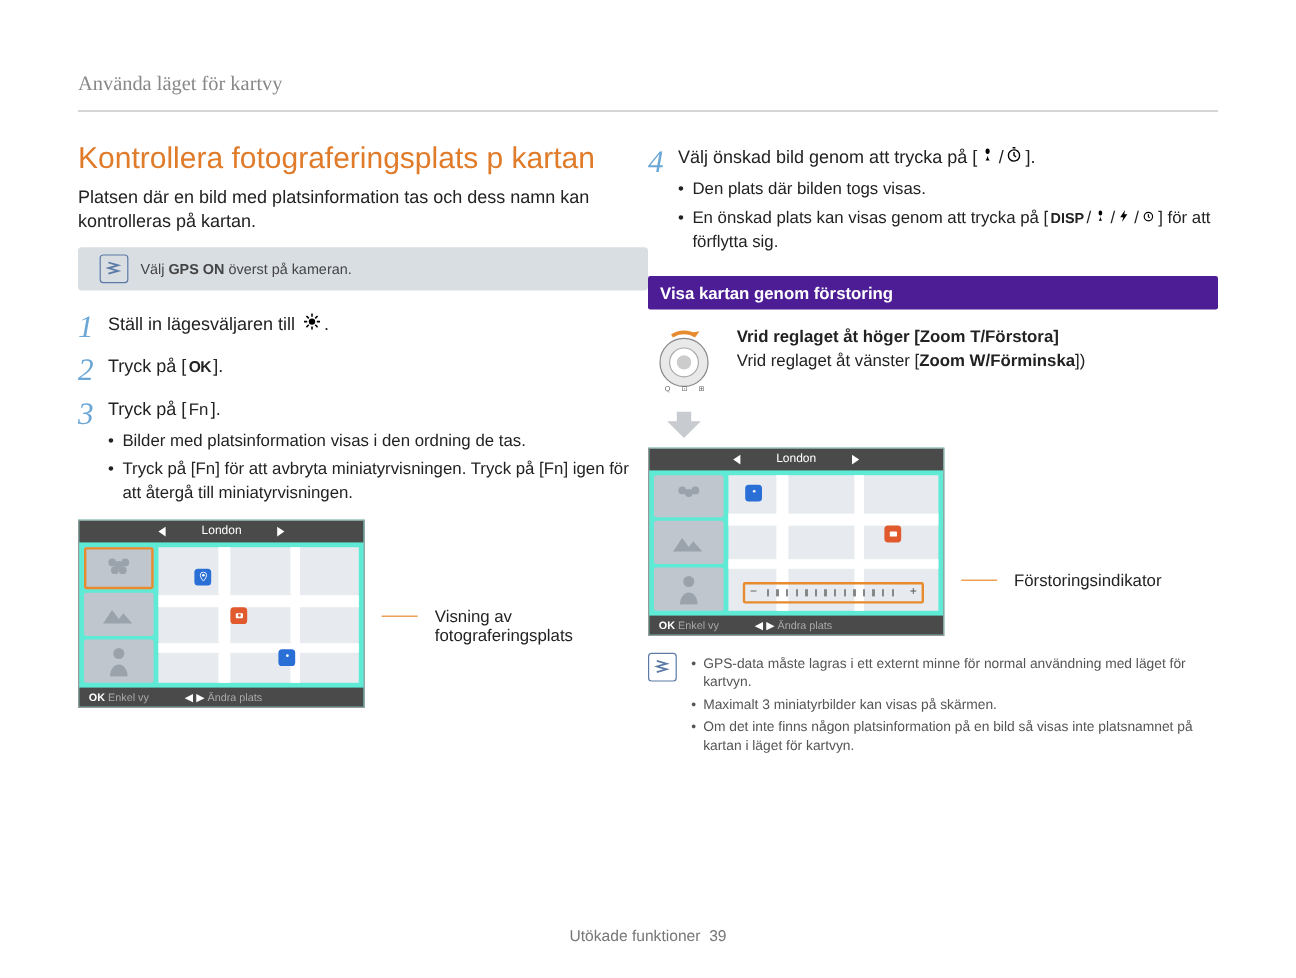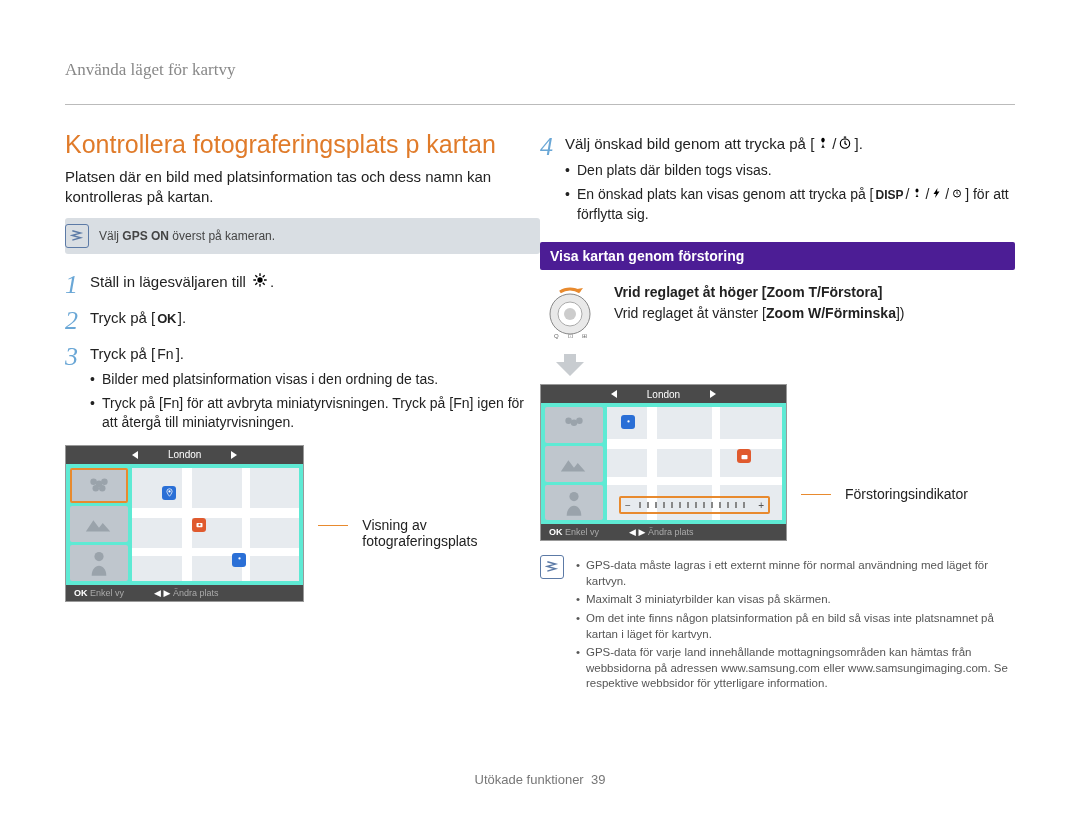--- a/index.html
+++ b/index.html
@@ -1,22 +1,22 @@
 <!DOCTYPE html>
 <html><head>
 <meta charset="utf-8">
 <style>
   html,body{margin:0;padding:0;background:#fff;font-family:Arial,Helvetica,sans-serif;color:#222}
   .page{width:1080px;height:815px;box-sizing:border-box;padding:60px 65px 40px 65px;position:relative}
-  .running-head{color:#888;font-size:17px;border-bottom:1px solid #bbb;padding-bottom:24px;margin-bottom:25px;font-family:"Times New Roman",serif;font-style:normal}
+  .running-head{color:#888;font-size:17px;border-bottom:1px solid #bbb;padding-bottom:12px;margin-bottom:25px;font-family:"Times New Roman",serif;font-style:normal}
   .cols{display:flex;}
   .col{flex:1;min-width:0}
   h1.title{color:#e07b2a;font-weight:400;font-size:25px;margin:0 0 8px 0;font-family:Arial,sans-serif}
   .body-text{font-size:15px;line-height:1.35;margin:0 0 10px 0}
-  .note-box{background:#d9dee3;border-radius:3px;padding:6px 0;display:flex;align-items:center;gap:10px;margin:10px 0 18px 0}
+  .note-box{background:#d9dee3;border-radius:3px;padding:6px 18px;display:flex;align-items:center;gap:10px;margin:10px 0 18px 0}
   .note-icon{width:22px;height:22px;border:1.5px solid #5c7aa6;border-radius:3px;display:flex;align-items:center;justify-content:center;color:#5c7aa6;flex:0 0 22px}
   .note-icon svg{width:14px;height:14px}
   .note-text{font-size:12px;color:#444}
   .step{display:flex;gap:12px;margin:10px 0 4px 0}
   .step-num{color:#6aa7d6;font-size:26px;font-style:italic;font-family:"Times New Roman",serif;line-height:1;flex:0 0 auto}
   .step-body{flex:1;font-size:15px;line-height:1.35}
   .sub-list{margin:6px 0 0 0;padding:0;list-style:none}
   .sub-list li{font-size:14px;line-height:1.4;margin:4px 0;padding-left:12px;position:relative}
   .sub-list li::before{content:"•";position:absolute;left:0;top:0}
   .kbd{display:inline-block;vertical-align:middle;margin:0 2px}
@@ -287,21 +287,20 @@
       <div class="notes-block">
         <span class="note-icon" style="flex:0 0 22px;height:22px">
           <svg viewBox="0 0 24 24">
               <path fill="none" stroke="#5c7aa6" stroke-width="2.5" d="M4 3l14 4-14 4 14 4-14 4"></path>
             </svg>
         </span>
         <ul>
           <li>GPS-data måste lagras i ett externt minne för normal användning med läget för kartvyn.</li>
           <li>Maximalt 3 miniatyrbilder kan visas på skärmen.</li>
           <li>Om det inte finns någon platsinformation på en bild så visas inte platsnamnet på kartan i läget för kartvyn.</li>
-          <li>GPS-data för varje land innehållande mottagningsområden kan hämtas från webbsidorna på adressen www.samsung.com eller www.samsungimaging.com. Se respektive webbsidor för ytterligare information.</li>
         </ul>
       </div>
     </div>
   </div>
 
   <div class="footer">
     <span>Utökade funktioner</span>&nbsp;&nbsp;<span>39</span>
   </div>
 </div>
 

